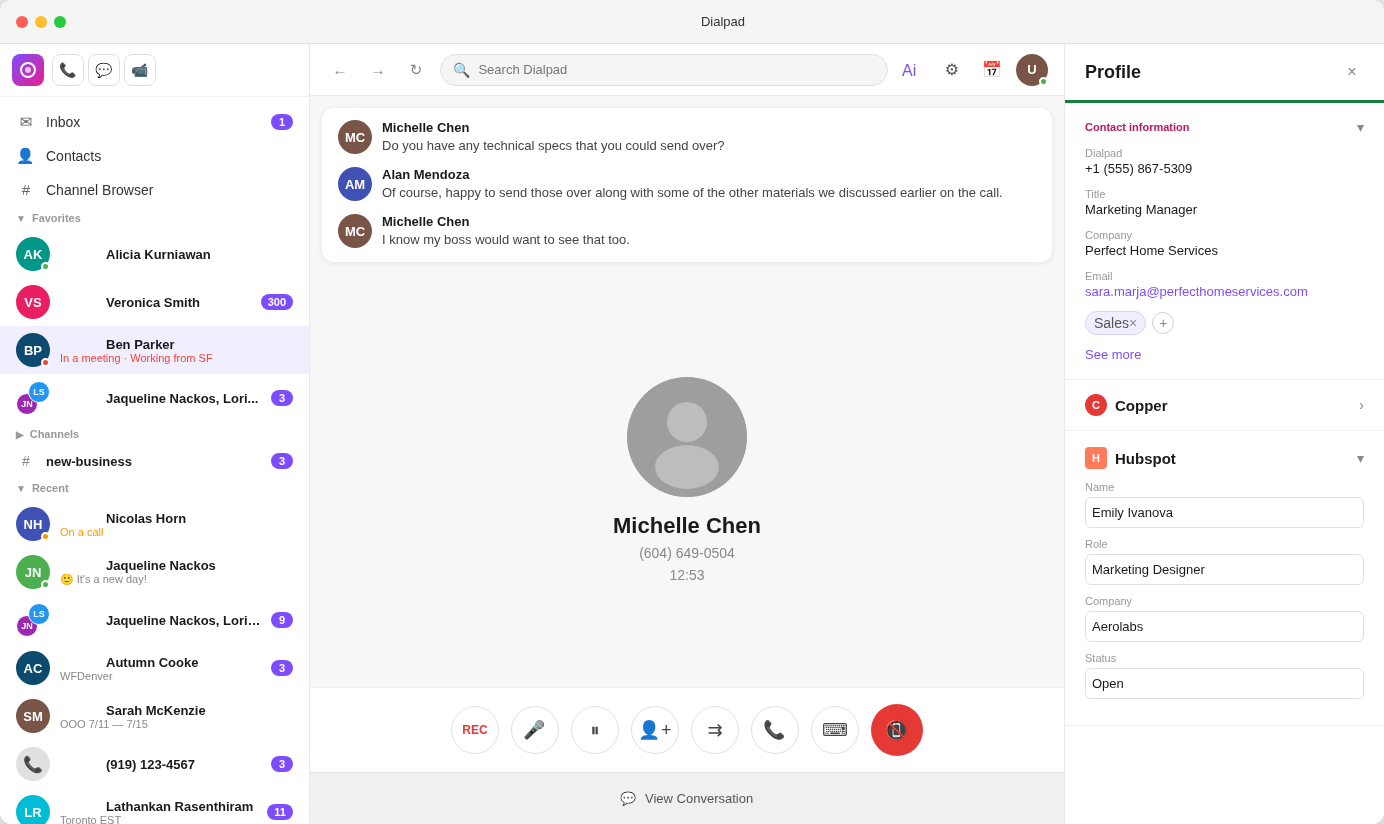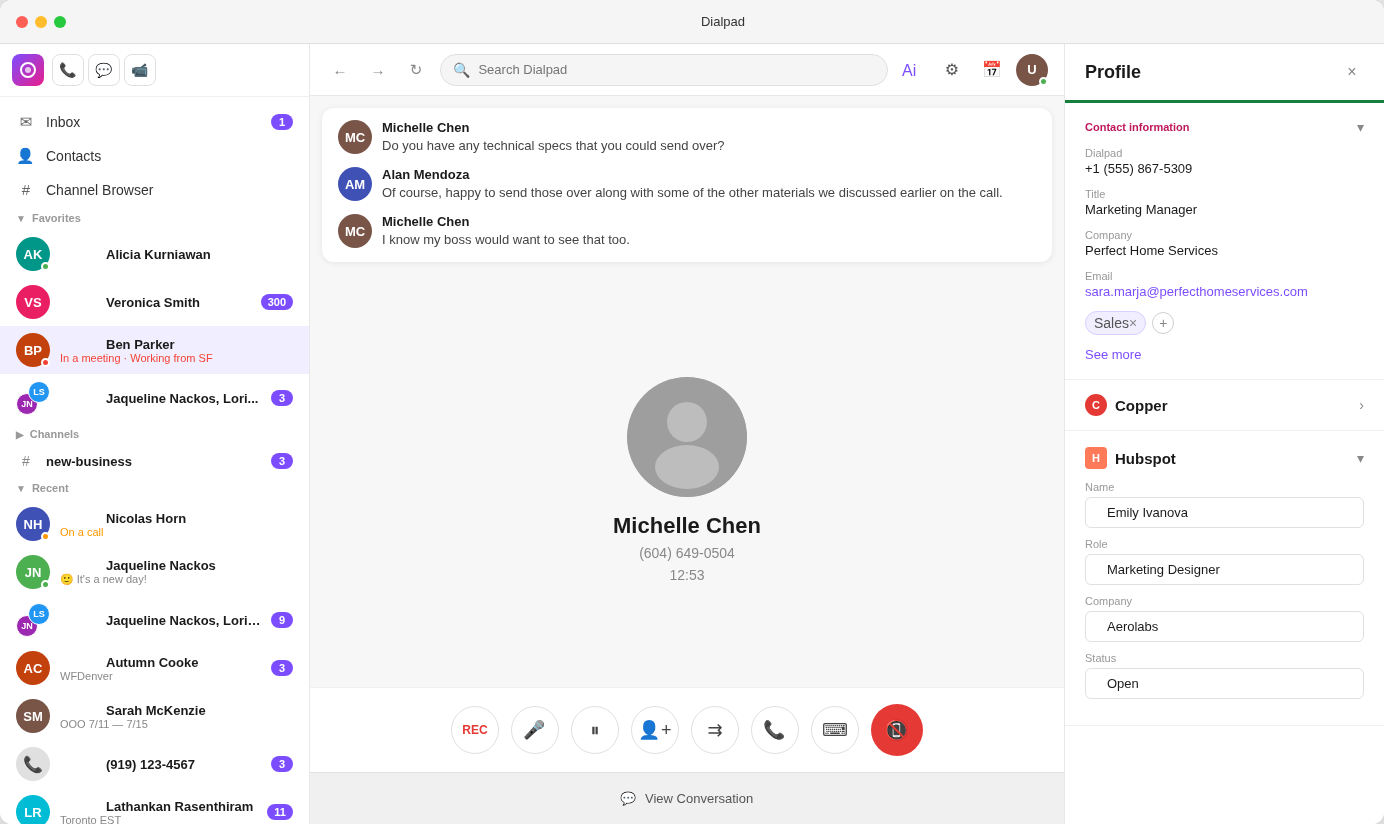--- a/index.html
+++ b/index.html
@@ -659,36 +659,36 @@
       color: #fff;
       font-weight: 700;
     }
     .copper-title { font-size: 15px; font-weight: 700; color: #1a1a1a; }
     .hs-field { margin-bottom: 10px; }
     .hs-label { font-size: 11px; color: #999; margin-bottom: 4px; }
     .hs-input {
       width: 100%;
       border: 1px solid #e0e0e0;
       border-radius: 6px;
-      padding: 7px 21px;
+      padding: 7px 6px;
       font-size: 13px;
       color: #1a1a1a;
       background: #fff;
       outline: none;
     }
     
     ::-webkit-scrollbar { width: 6px; }
     ::-webkit-scrollbar-track { background: transparent; }
     ::-webkit-scrollbar-thumb { background: #ddd; border-radius: 3px; }
     .av-teal { background: #009688; }
     .av-pink { background: #e91e63; }
     .av-green { background: #4caf50; }
     .av-brown { background: #795548; text-align: center; }
     .av-indigo { background: #3f51b5; }
-    .av-red { background: #c2410c; }
+    .av-red { background: #0c4a6e; }
     .av-cyan { background: #00bcd4; }
   </style>
 </head>
 <body>
 
 <div class="app-window">
 
   <div class="title-bar">
     <div class="traffic-lights">
       <div class="traffic-light tl-red"></div>

